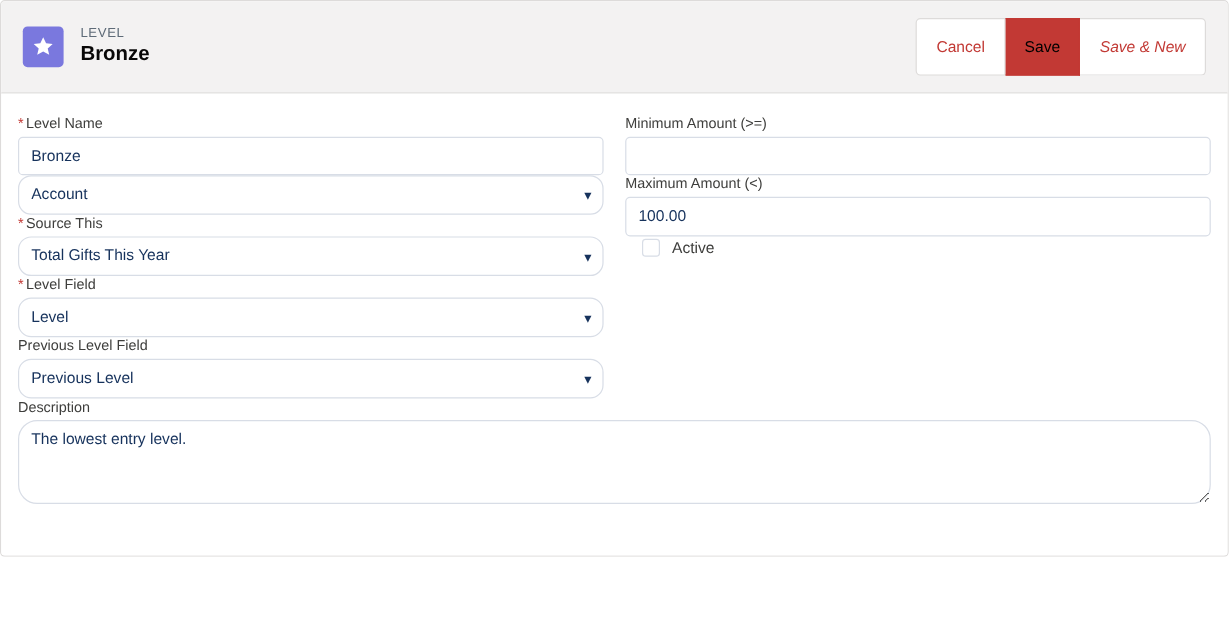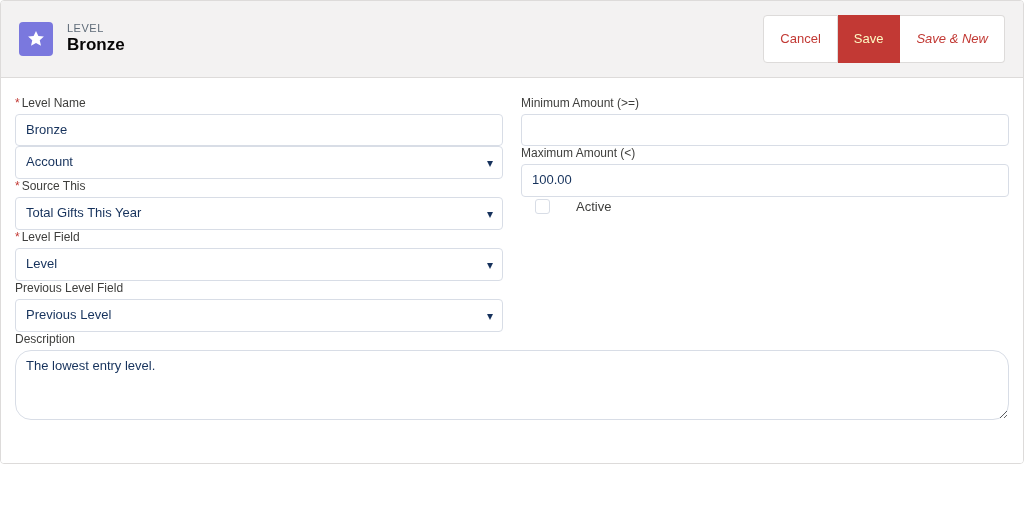--- a/index.html
+++ b/index.html
@@ -41,21 +41,21 @@
     padding: 15px 16px;
     background: #fff;
     border: 1px solid #dddbda;
     cursor: pointer;
     line-height: 1.2;
   }
   .btn + .btn { border-left: none; }
   .btn:first-child { border-top-left-radius: 4px; border-bottom-left-radius: 4px; }
   .btn:last-child { border-top-right-radius: 4px; border-bottom-right-radius: 4px; font-style: italic; }
   .btn-neutral { color: #c23934; }
-  .btn-brand { background: #c23934; color: #fef9c3; border-color: #c23934; }
+  .btn-brand { background: #c23934; color: #000000; border-color: #c23934; }
   .body {
     padding: 18px 14px 40px 14px;
     background: #fff;
   }
   .cols { display: flex; gap: 18px; }
   .col { flex: 1 1 0; min-width: 0; display: flex; flex-direction: column; }
   .fld { margin-bottom: 0; }
   .lbl { font-size: 12px; color: #3e3e3c; margin-bottom: 4px; display: block; }
   .lbl .req { color: #c23934; margin-right: 2px; }
   .ctrl {
@@ -67,37 +67,38 @@
     background: #fff;
     color: #16325c;
     line-height: 1.3;
     font-family: inherit;
   }
   select.ctrl {
     appearance: none;
     -webkit-appearance: none;
     background-image: none;
     padding-right: 43px;
+    border-radius: 11px;
   }
   .sel-wrap { position: relative; }
   .sel-caret {
     position: absolute; right: 10px; top: 50%; transform: translateY(-50%);
     pointer-events: none;
     color: #16325c;
     font-size: 12px;
   }
   textarea.ctrl { resize: both; min-height: 70px; border-radius: 16px; }
   .lookup-wrap { position: relative; }
   .lookup-icon {
     position: absolute; right: 10px; top: 50%; transform: translateY(-50%);
     color: #706e6b;
     pointer-events: none;
   }
   .lookup-icon svg { width: 15px; height: 15px; stroke: #706e6b; fill: none; stroke-width: 2; }
-  .chk-row { display: flex; align-items: flex-start; gap: 26px; margin-top: 2px; padding-left: 14px; }
+  .chk-row { display: flex; align-items: flex-start; gap: 10px; margin-top: 2px; padding-left: 14px; }
   .chk {
     width: 15px; height: 15px;
     border: 1px solid #d8dde6; border-radius: 3px;
     background: #fff;
     cursor: pointer;
   }
   .chk-lbl { font-size: 13px; color: #3e3e3c; }
   .full { width: 100%; }
 </style>
 </head>

